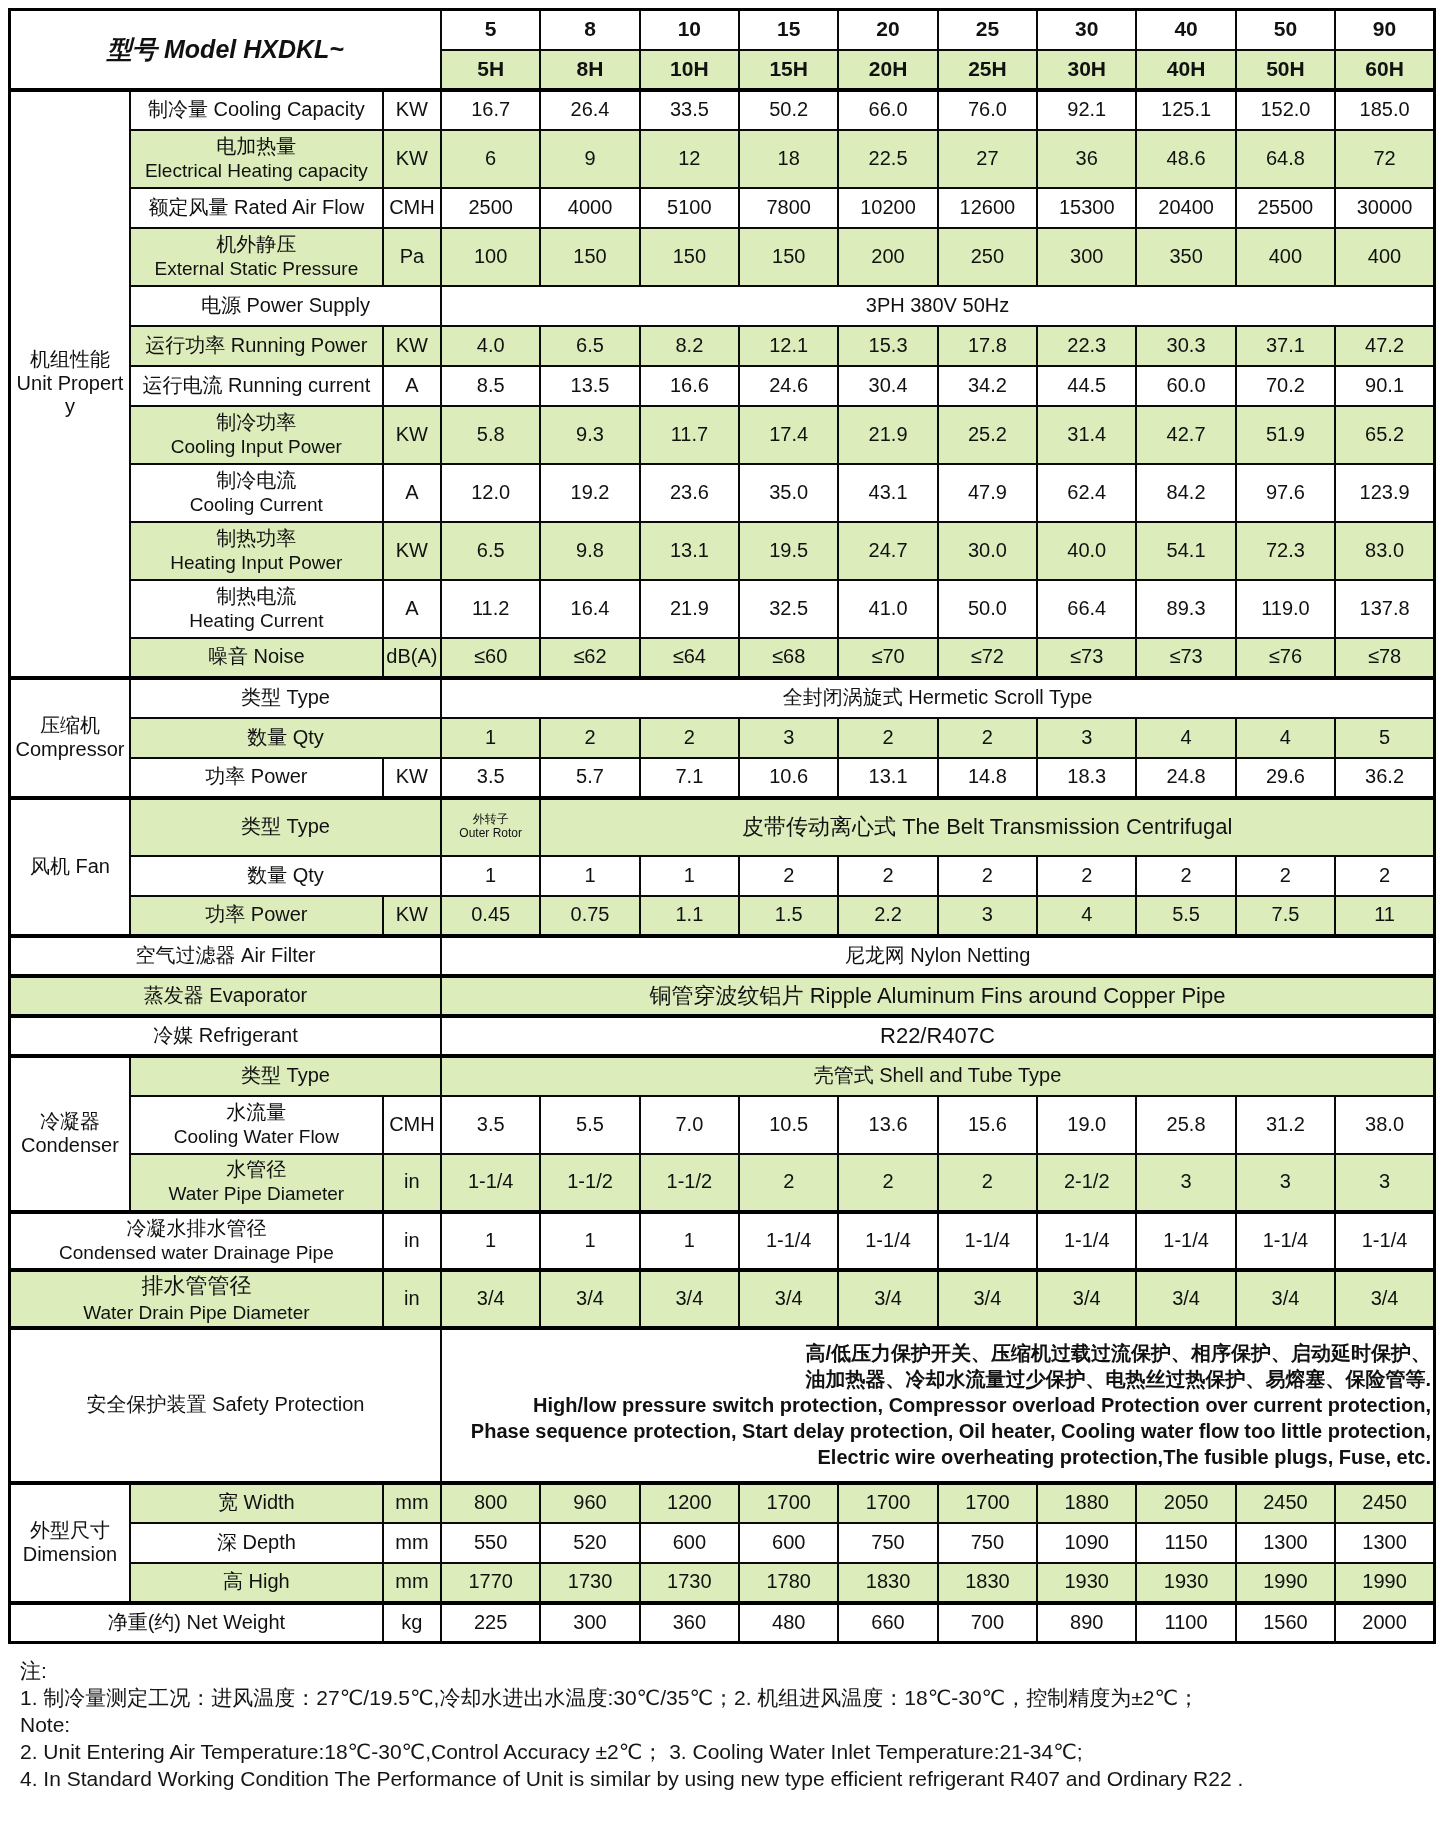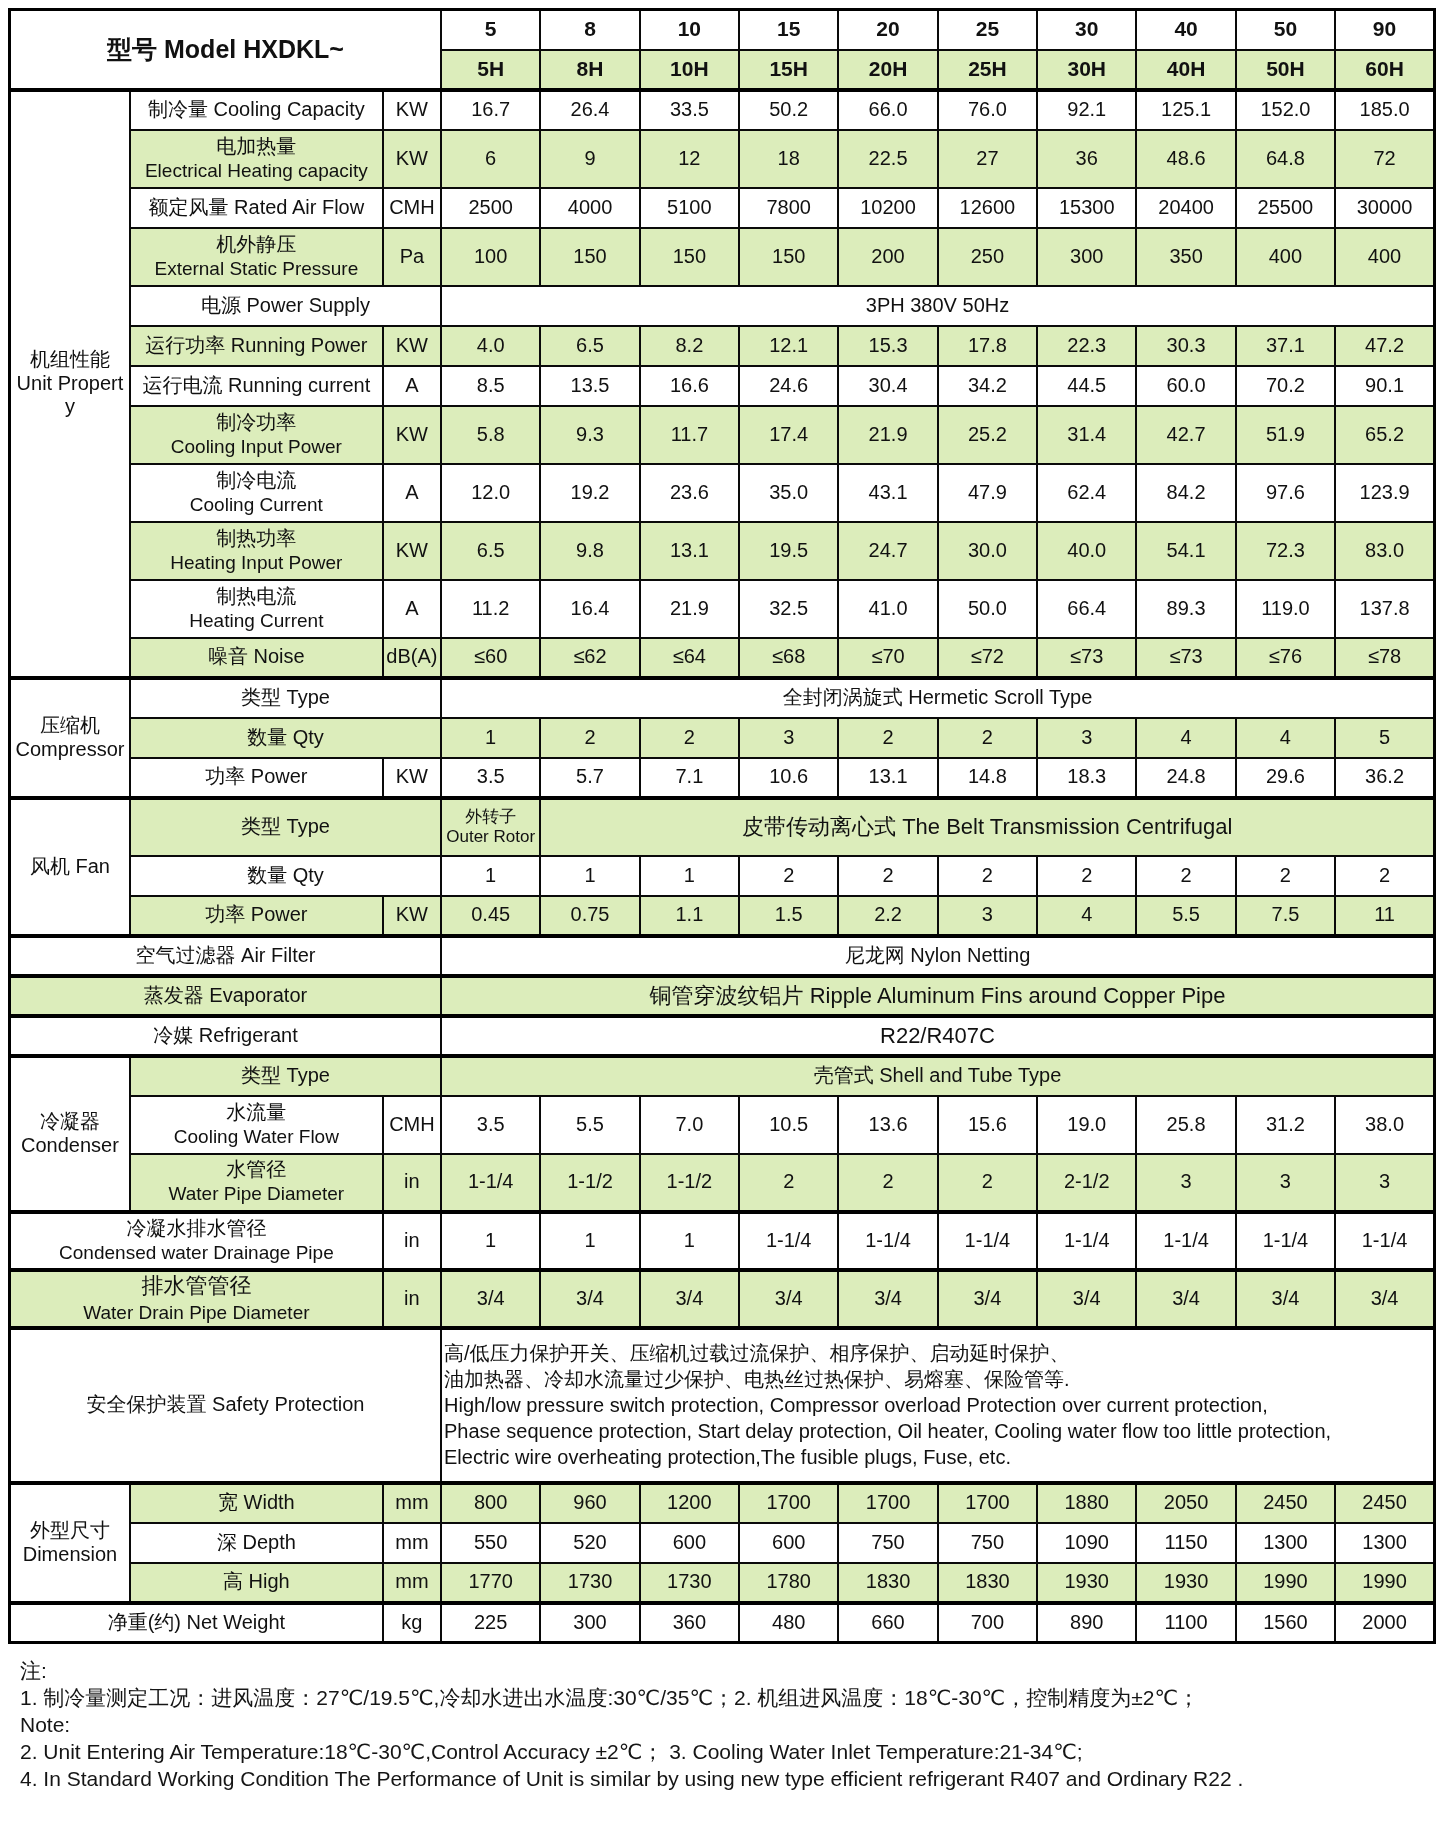--- a/index.html
+++ b/index.html
@@ -26,26 +26,26 @@
     overflow:hidden;
     word-break:break-all;
   }
   tr.h1{height:40px;}
   tr.h2{height:58px;}
   tr.hh{height:40px;}
   tr.hs{height:155px;}
   tr.sep td{border-top:4px solid #000;}
   .g{background:#dcedbb;}
   .w{background:#ffffff;}
-  .model{font-size:25px;font-weight:bold;}
+  .model{font-size:25px;font-weight:bold;font-style:italic;}
   .hdrnum{font-size:21px;font-weight:bold;}
   .en{font-size:19px;margin-top:7px;}
   .big{font-size:22px;}
-  .sm2{font-size:17px;line-height:1.15;}
-  .left{text-align:left;padding-left:2px;line-height:1.3;font-size:20px;}
+  .sm2{font-size:12px;line-height:1.15;}
+  .left{text-align:right;padding-left:22px;line-height:1.3;font-size:20px;font-weight:bold;}
   .grp{font-size:20px;}
   .notes{margin:14px 0 0 12px;font-size:21px;line-height:1.24;color:#151515;}
   .notes div{margin:1px 0;}
 </style>
 </head>
 <body>
 
 <div class="sheet">
   <table>
     <colgroup>

